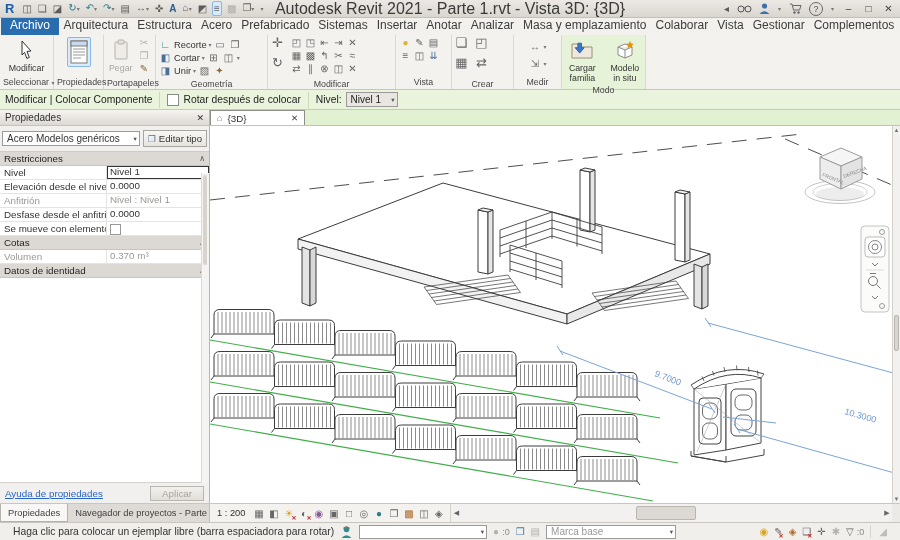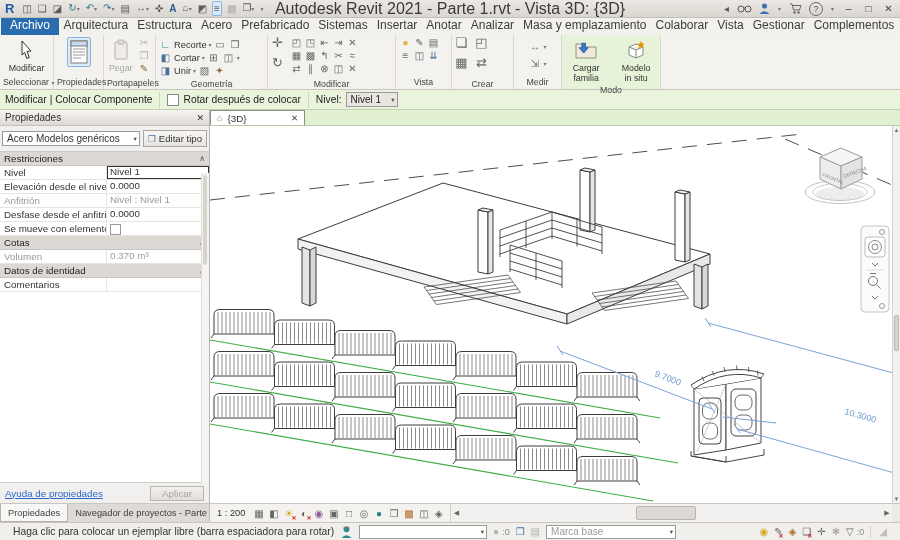--- a/index.html
+++ b/index.html
@@ -314,21 +314,21 @@
             <span class="dd6">▾</span>
           </span>
         <span class="georow">
             <span class="mi">⇲</span>
             <span class="dd6">▾</span>
           </span>
       </div>
       <div class="plab">Medir</div>
     </div>
 
-    <div class="rpanel green" style="width:99px">
+    <div class="rpanel green" style="width:84px">
       <div class="pbody" style="justify-content:center;gap:8px">
         <div class="bigbtn">
           <span class="bi">
             <svg width="22" height="22">
                 <path d="M1,6 L1,19 L21,19 L21,8 L10,8 L8,5 L1,5 Z" fill="#efe9dd" stroke="#9a8f7a"></path>
                 <path d="M11,8 v5 h-3 l5,6 l5,-6 h-3 v-5 Z" fill="#3c78c8" stroke="#2a5d9e" transform="translate(-3,-3) scale(0.9)"></path>
               </svg>
           </span>
           <span>Cargar familia</span>
         </div>
@@ -406,24 +406,20 @@
             <span>Cotas</span>
             <span class="chev">∧</span>
           </div>
         <div class="prow">
             <div class="plbl grayt">Volumen</div>
             <div class="pval grayt">0.370 m³</div>
           </div>
         <div class="psec">
             <span>Datos de identidad</span>
             <span class="chev">∧</span>
-          </div>
-        <div class="prow">
-            <div class="plbl">Comentarios</div>
-            <div class="pval"></div>
           </div>
       </div>
       <div class="pfill"></div>
       <div class="pfoot">
         <span class="plink">Ayuda de propiedades</span>
         <span class="applybtn">Aplicar</span>
       </div>
       <div class="pscroll">
           <span class="th"></span>
         </div>

